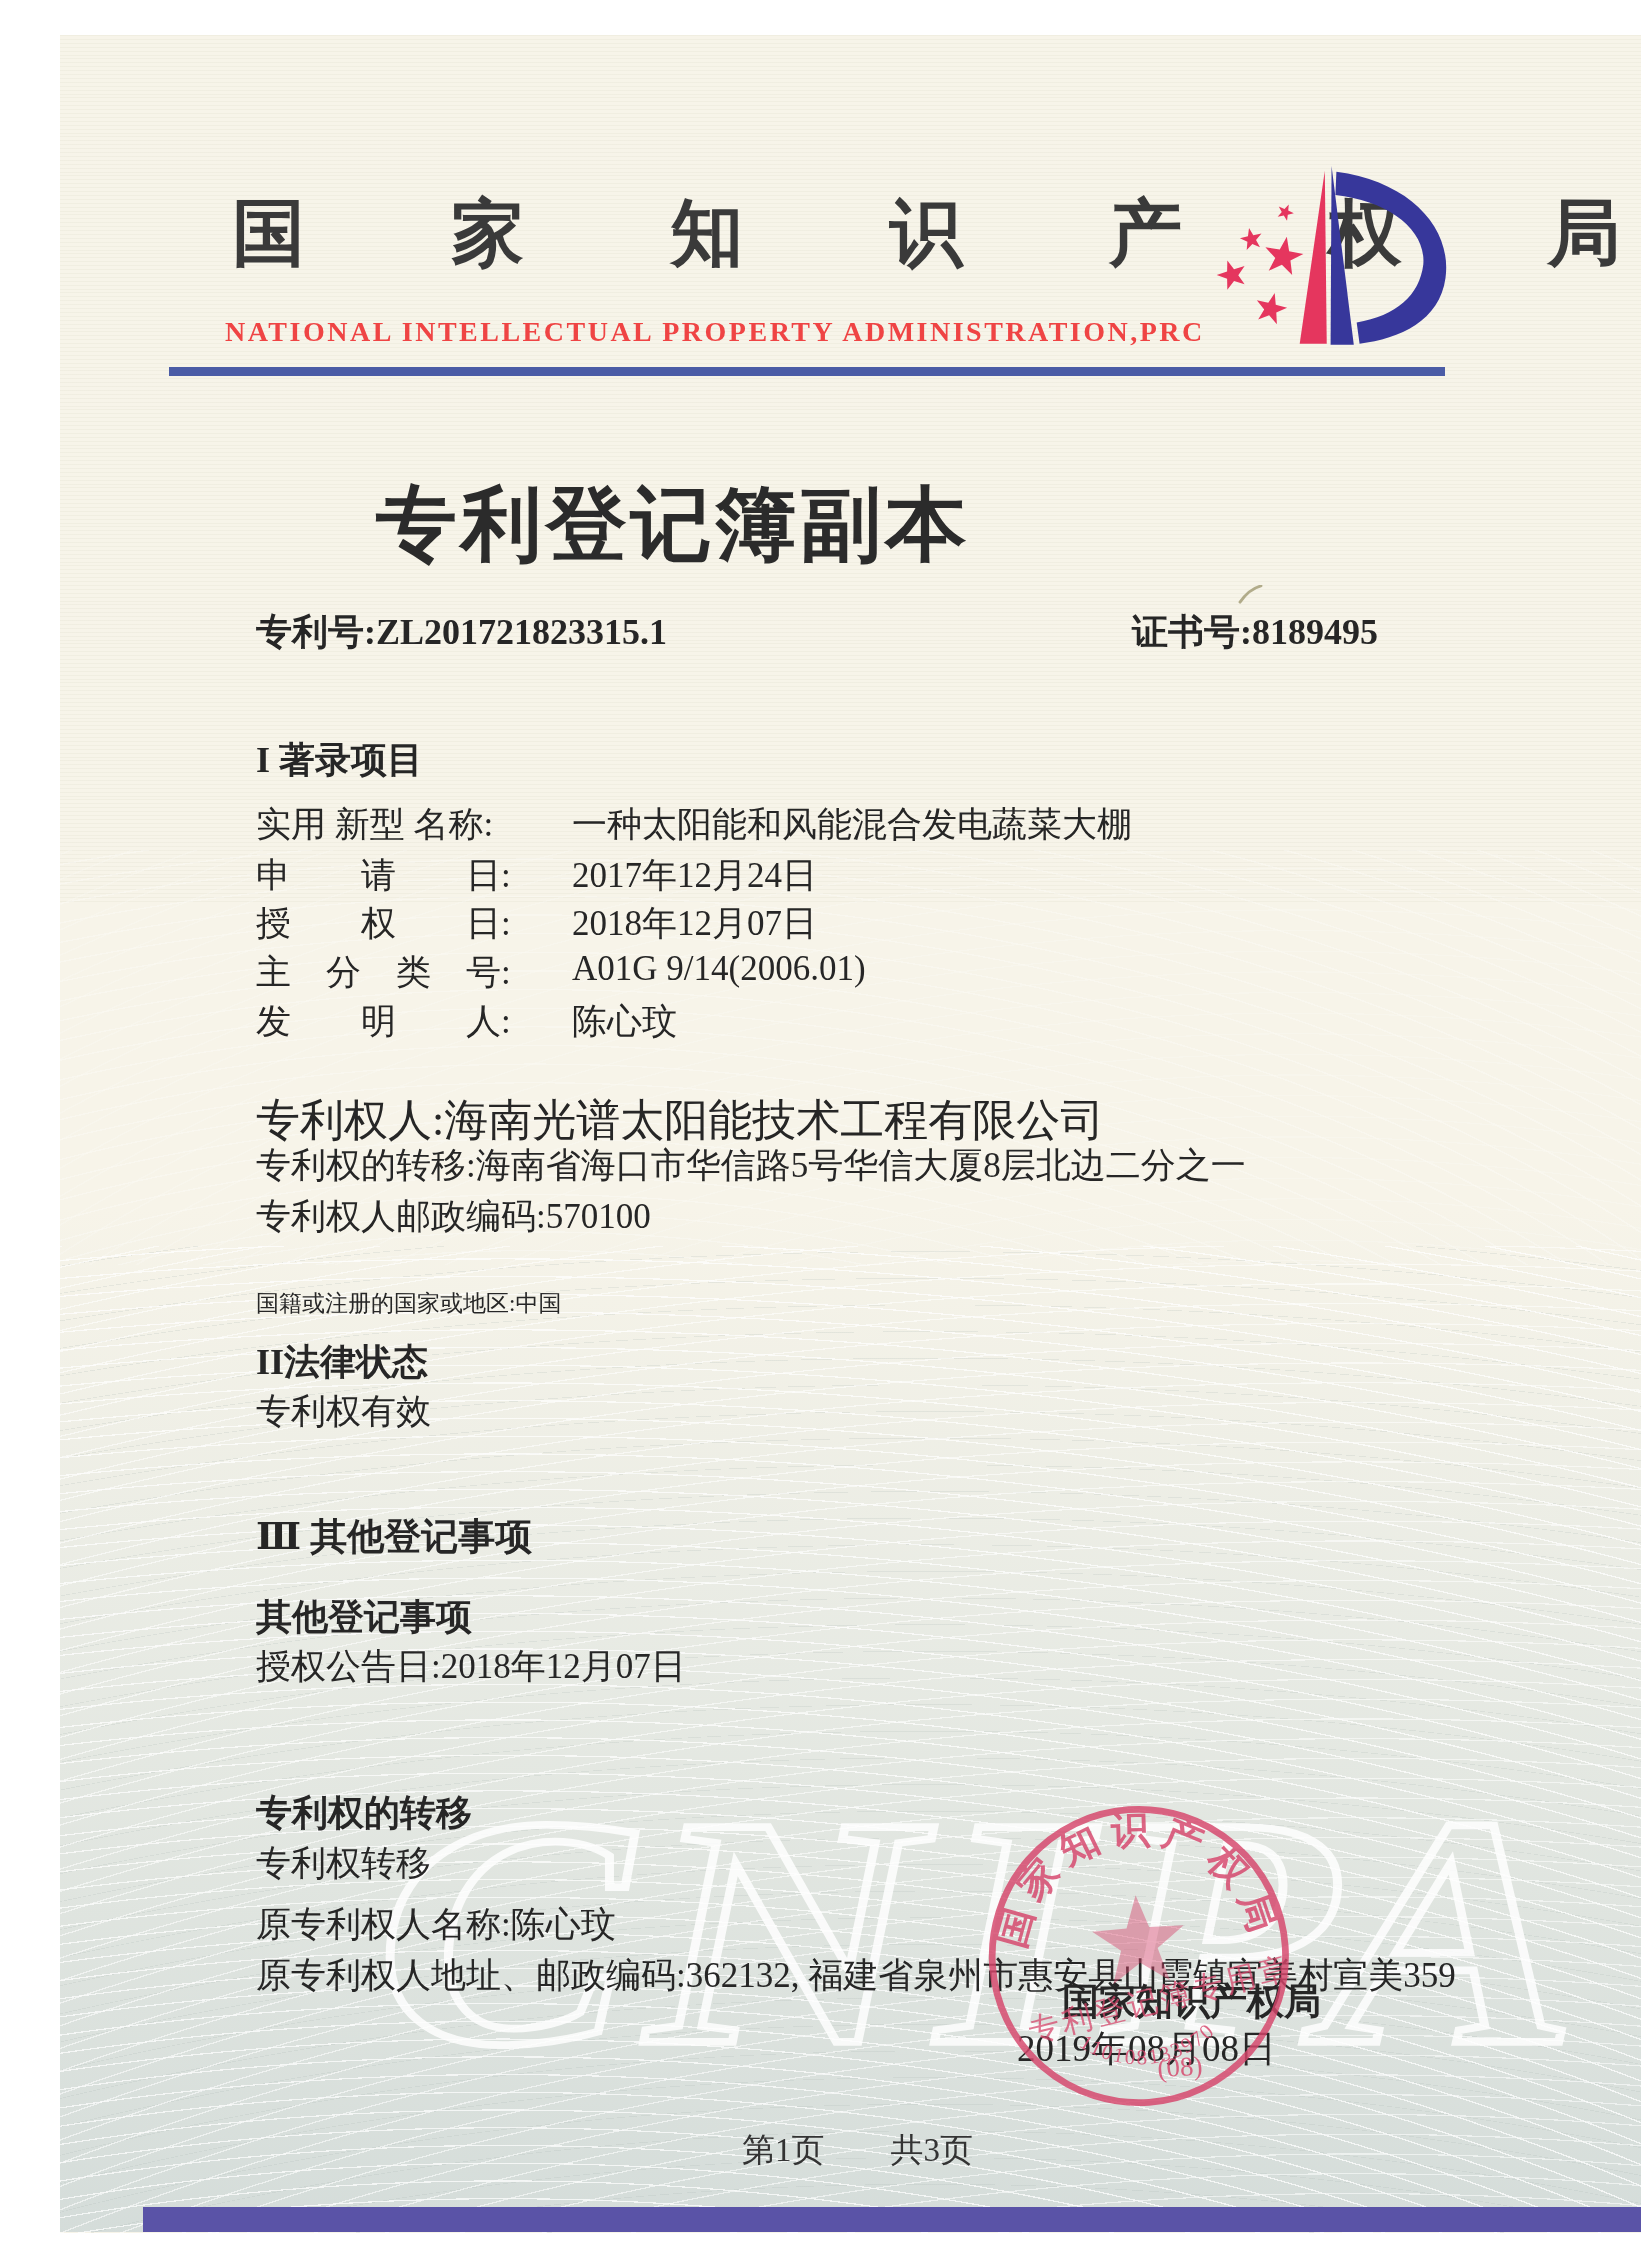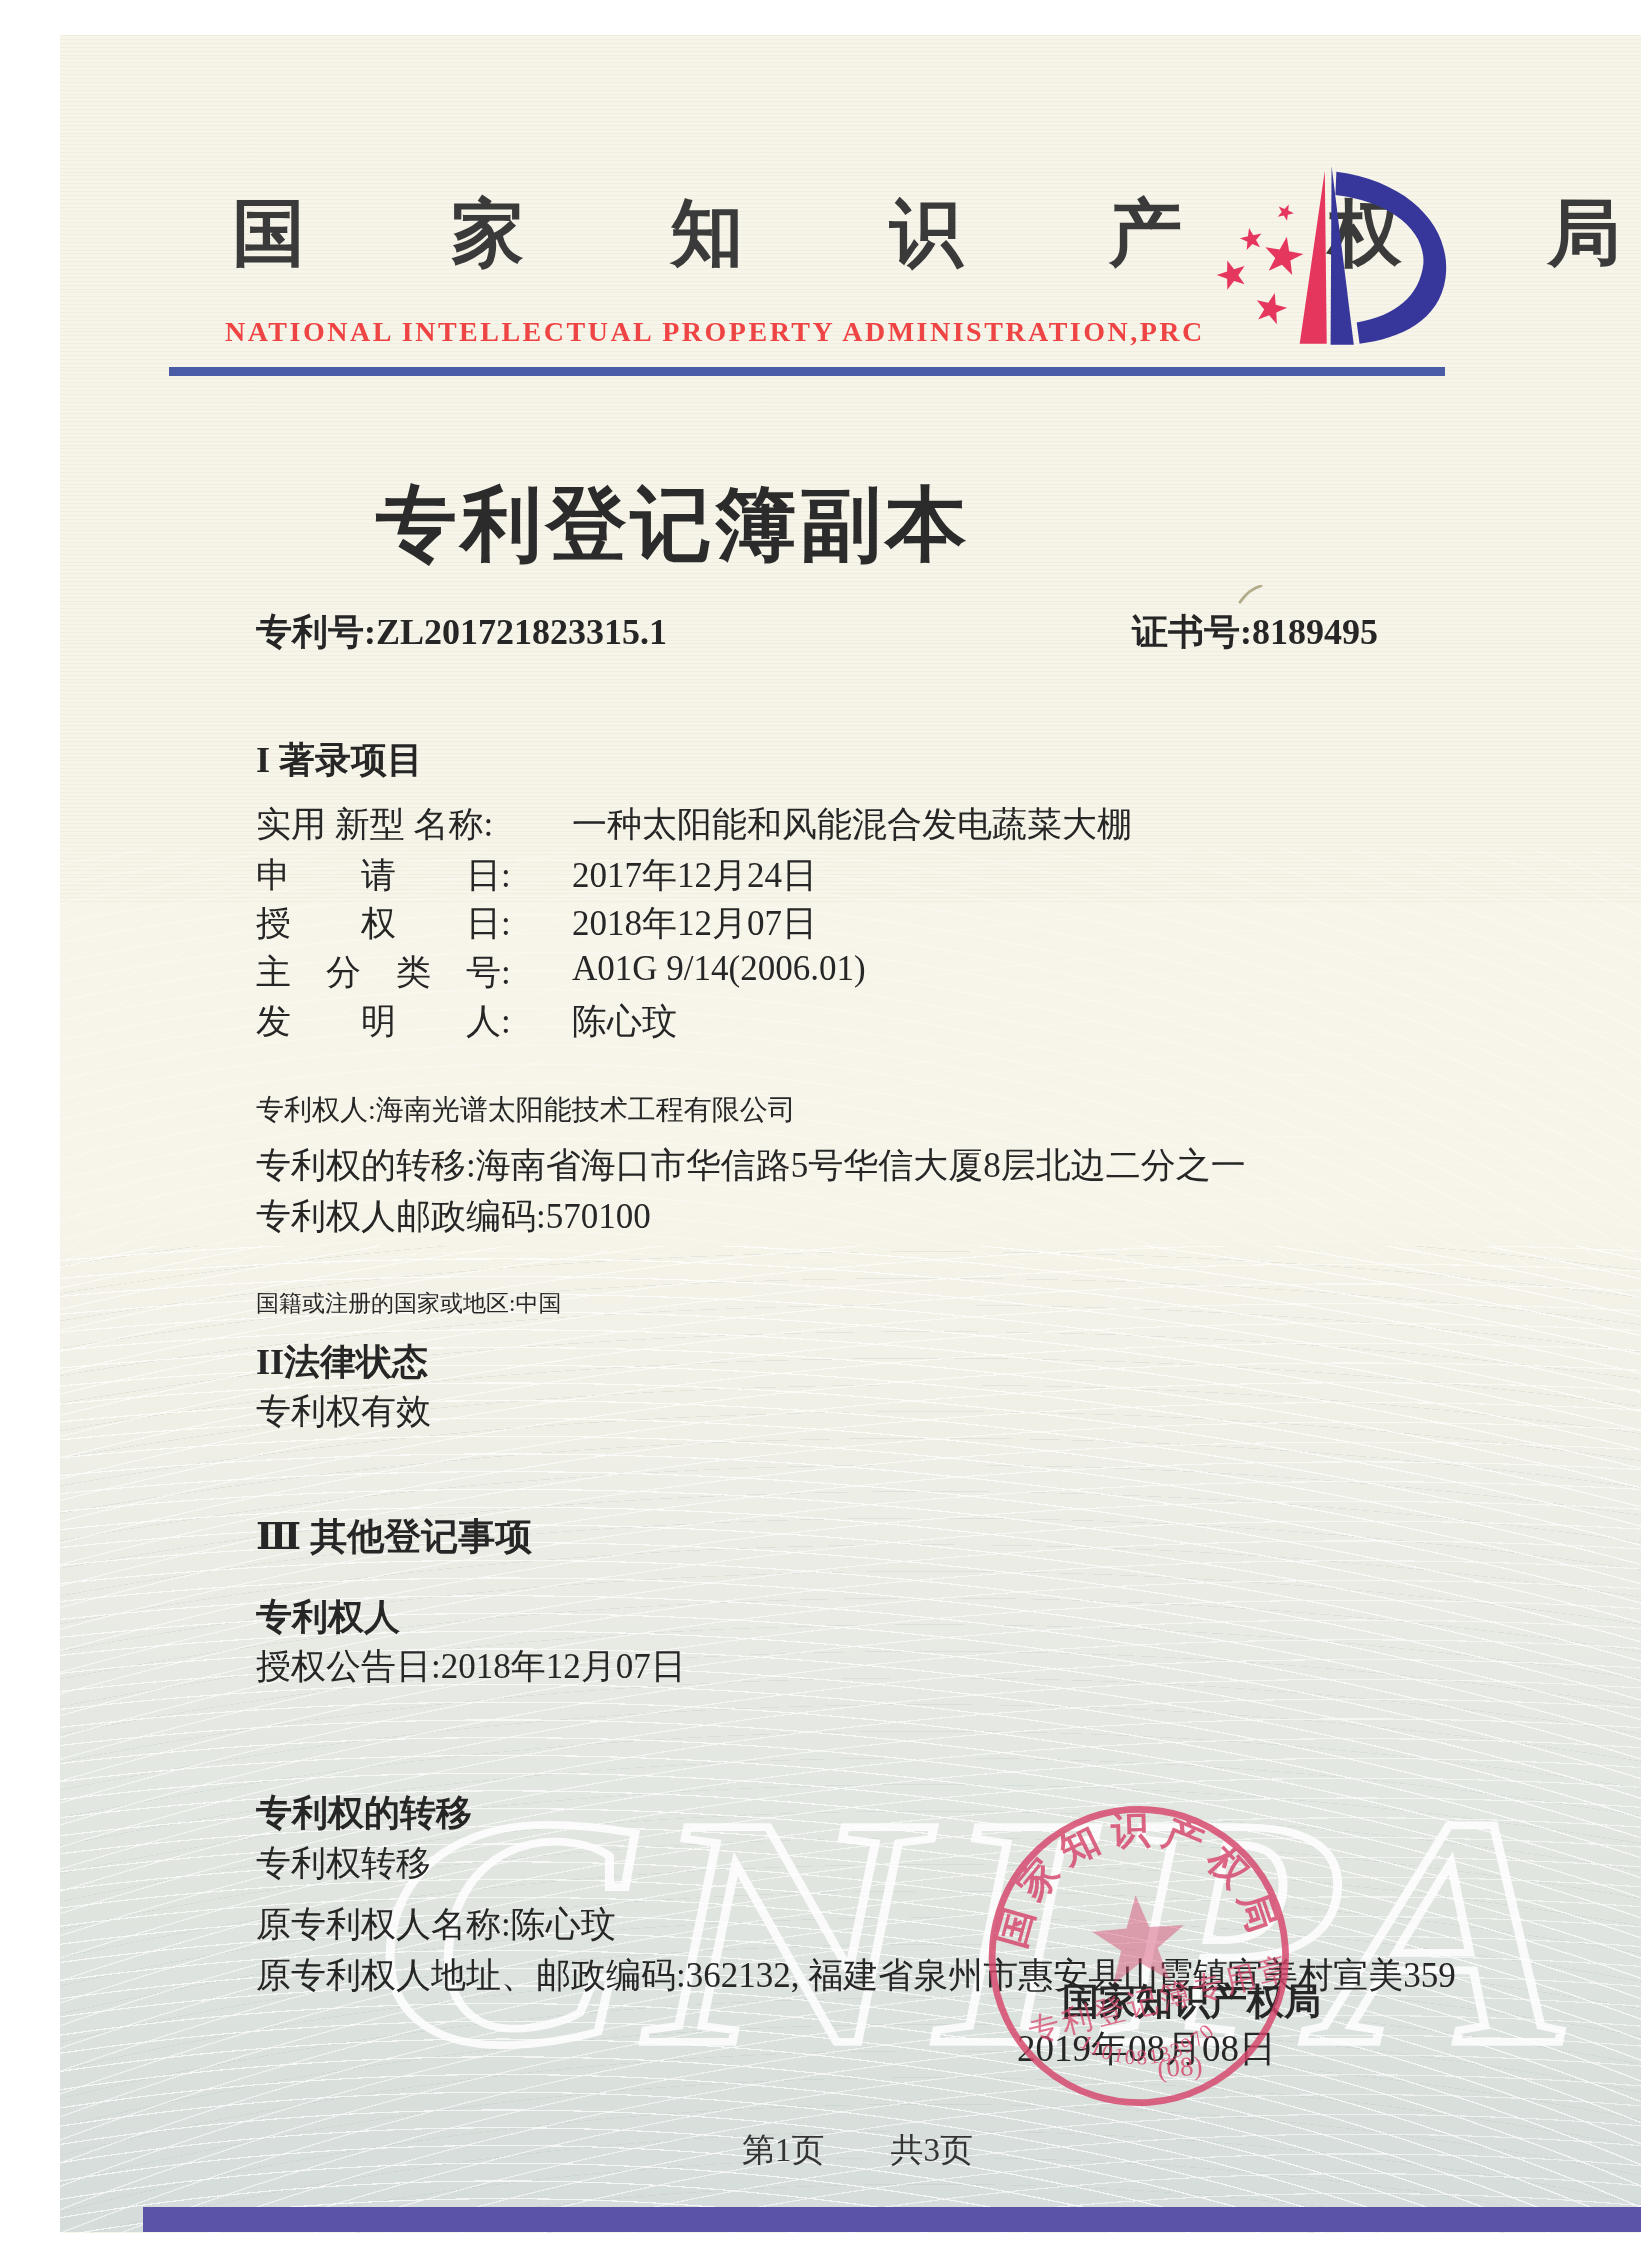--- a/index.html
+++ b/index.html
@@ -24,21 +24,21 @@
   .header-en{left:225px;top:316px;font-size:28px;font-weight:bold;letter-spacing:2.5px;color:#ef4444;}
   .divider{position:absolute;left:169px;top:367px;width:1276px;height:8.7px;z-index:4;}
   .doc-title{left:0;top:471px;width:1346px;text-align:center;font-size:81px;font-weight:bold;letter-spacing:3.9px;color:#2b2b2b;}
   .patent-no{left:256px;top:608px;font-size:36px;font-weight:bold;}
   .cert-no{left:1132px;top:608px;font-size:36px;font-weight:bold;}
   .sec-h{font-weight:bold;font-size:36px;}
   .sec1-h{left:256px;top:736px;}
   .row-label{left:256px;font-size:35px;}
   .row-value{left:572px;font-size:35px;}
   .rt0{top:801px;} .rt1{top:852px;} .rt2{top:900px;} .rt3{top:949px;} .rt4{top:998px;}
-  .own0{left:256px;top:1091px;font-size:28px;}
+  .own0{left:256px;top:1091px;font-size:44px;}
   .own1{left:256px;top:1142px;font-size:35px;}
   .own2{left:256px;top:1193px;font-size:35px;}
   .own3{left:256px;top:1288px;font-size:23px;}
   .sec2-h{left:256px;top:1338px;}
   .legal-status{left:256px;top:1388px;font-size:35px;}
   .sec3-h{left:256px;top:1512px;font-size:37px;}
   .grant-h{left:256px;top:1593px;}
   .grant-date{left:256px;top:1643px;font-size:35px;}
   .transfer-h{left:256px;top:1789px;}
   .transfer-type{left:256px;top:1840px;font-size:35px;}
@@ -111,21 +111,21 @@
 
   <div class="t own0">专利权人:海南光谱太阳能技术工程有限公司</div>
   <div class="t own1">专利权的转移:海南省海口市华信路5号华信大厦8层北边二分之一</div>
   <div class="t own2">专利权人邮政编码:570100</div>
   <div class="t own3">国籍或注册的国家或地区:中国</div>
 
   <div class="t sec-h sec2-h">II法律状态</div>
   <div class="t legal-status">专利权有效</div>
 
   <div class="t sec-h sec3-h">Ⅲ 其他登记事项</div>
-  <div class="t sec-h grant-h">专利权人</div>
+  <div class="t sec-h grant-h">其他登记事项</div>
   <div class="t grant-date">授权公告日:2018年12月07日</div>
 
   <div class="t sec-h transfer-h">专利权的转移</div>
   <div class="t transfer-type">专利权转移</div>
   <div class="t prev-owner">原专利权人名称:陈心玟</div>
   <div class="t prev-addr">原专利权人地址、邮政编码:362132, 福建省泉州市惠安县山霞镇宣美村宣美359</div>
 
   <div class="t office">国家知识产权局</div>
   <div class="t sign-date">2019年08月08日</div>
 

